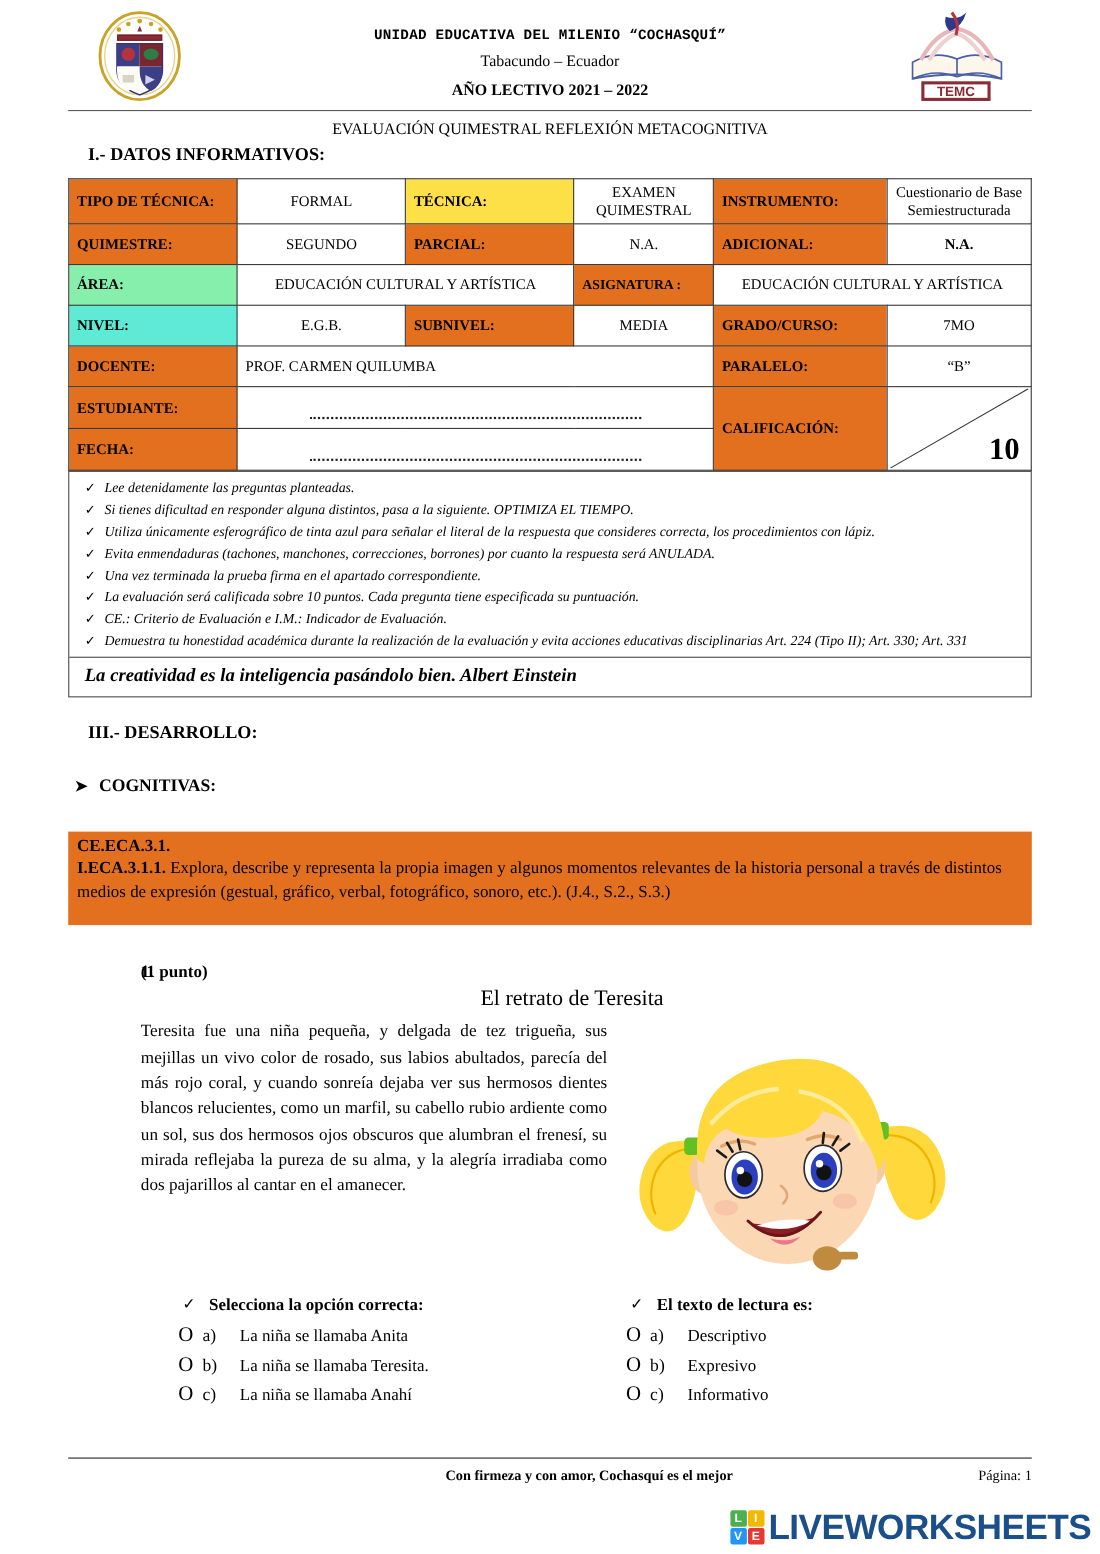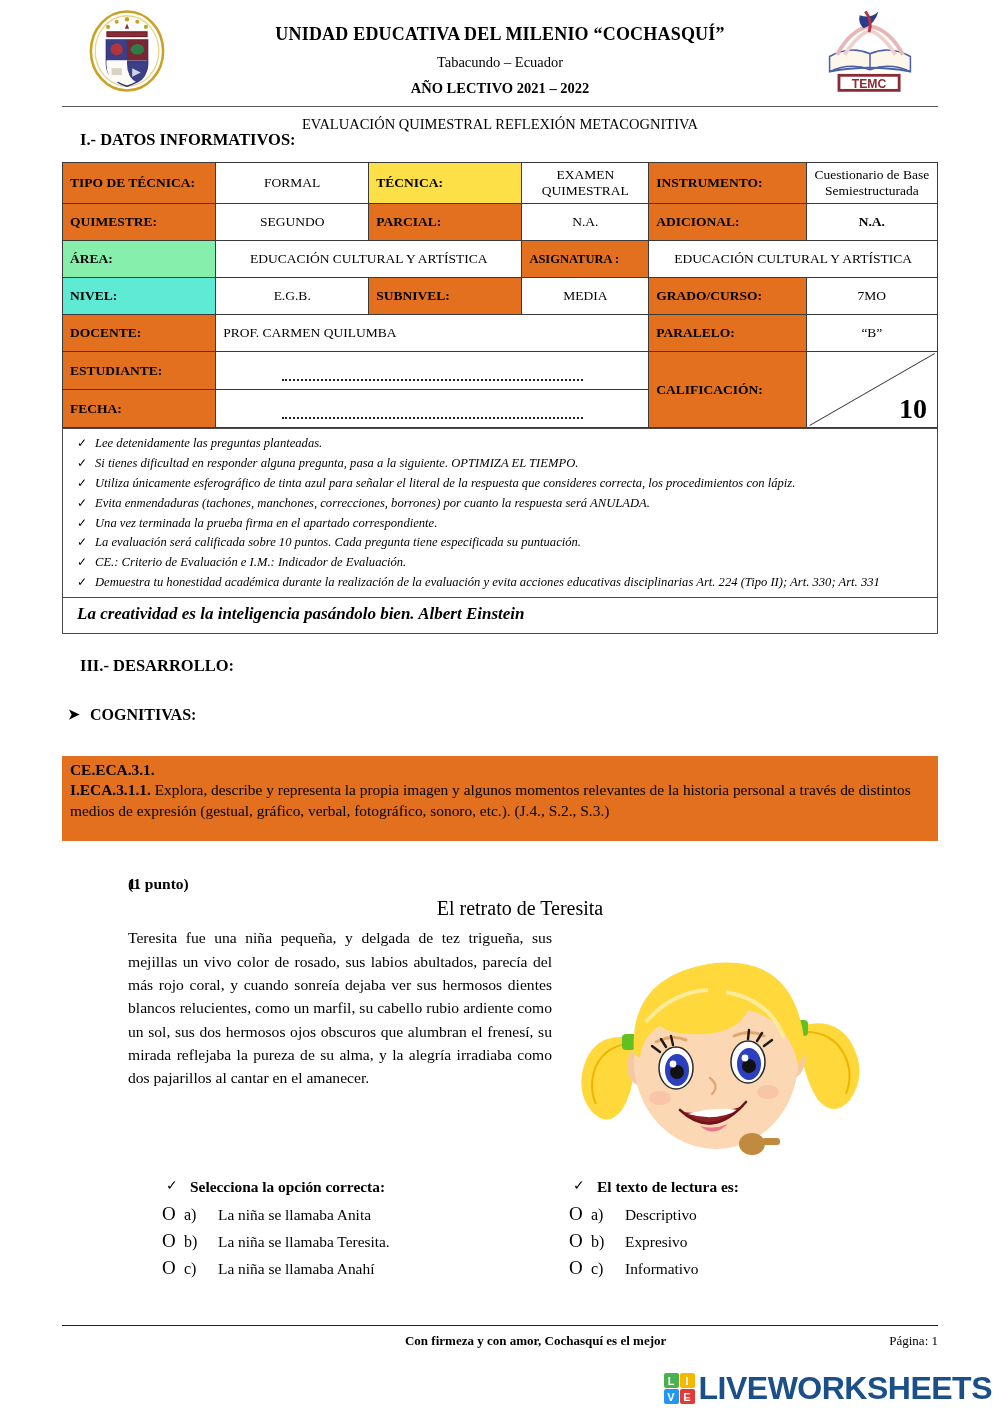--- a/index.html
+++ b/index.html
@@ -27,23 +27,23 @@
   .header {
     position: relative;
     height: 98px;
     padding-top: 10px;
   }
   .header-center {
     text-align: center;
     padding: 0 120px;
   }
   .school-title {
-    font-family: Liberation Serif, serif;
-    font-weight: bold;
-    font-size: 18px;
+    font-family: Liberation Mono, monospace;
+    font-weight: bold;
+    font-size: 13px;
     letter-spacing: 0.2px;
     margin-top: 14px;
   }
   .school-city {
     font-size: 14.5px;
     margin-top: 9px;
   }
   .school-year {
     font-weight: bold;
     font-size: 14.5px;
@@ -470,21 +470,21 @@
   </table>
 
 
   <div class="instructions-box">
     <div class="instr-item">
       <span class="chk">✓</span>
       <span>Lee detenidamente las preguntas planteadas.</span>
     </div>
     <div class="instr-item">
       <span class="chk">✓</span>
-      <span>Si tienes dificultad en responder alguna pregunta, pasa a la siguiente. OPTIMIZA EL TIEMPO.</span>
+      <span>Si tienes dificultad en responder alguna distintos, pasa a la siguiente. OPTIMIZA EL TIEMPO.</span>
     </div>
     <div class="instr-item">
       <span class="chk">✓</span>
       <span>Utiliza únicamente esferográfico de tinta azul para señalar el literal de la respuesta que consideres correcta, los procedimientos con lápiz.</span>
     </div>
     <div class="instr-item">
       <span class="chk">✓</span>
       <span>Evita enmendaduras (tachones, manchones, correcciones, borrones) por cuanto la respuesta será ANULADA.</span>
     </div>
     <div class="instr-item">

